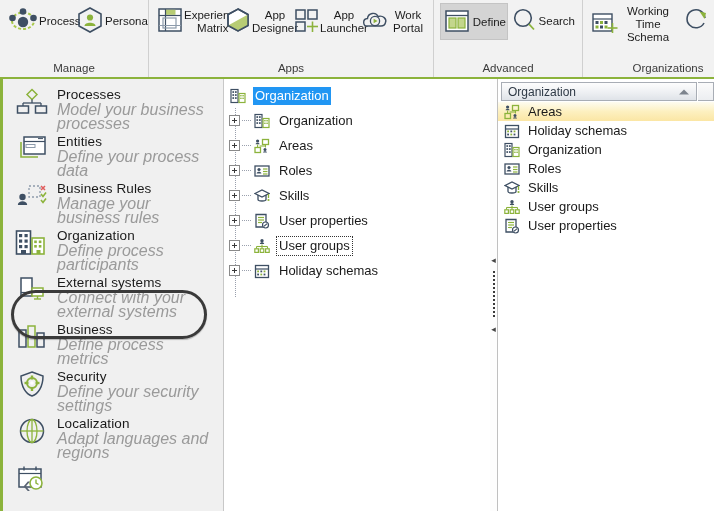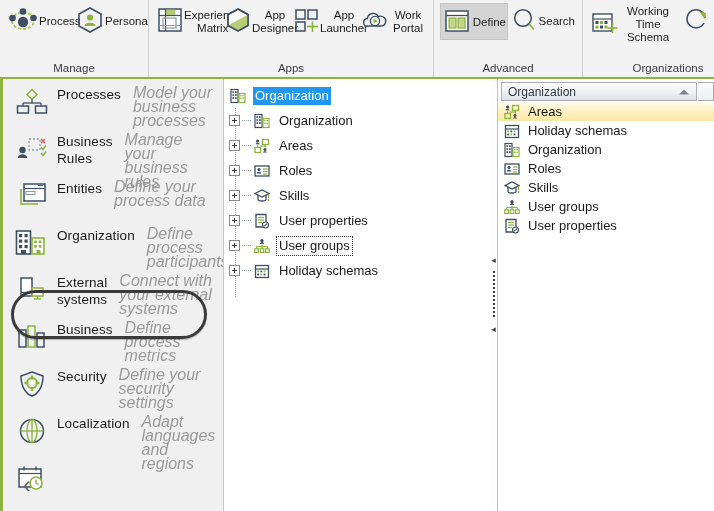--- a/index.html
+++ b/index.html
@@ -92,21 +92,21 @@
     height: 47px;
     cursor: default;
   }
   .sb-ico {
     width: 34px; height: 32px;
     flex: 0 0 34px;
     display: flex; align-items: center; justify-content: center;
     margin-right: 8px;
     margin-top: 1px;
   }
-  .sb-txt { display: flex; justify-content: center; padding-top: 1px; gap: 12px;}
+  .sb-txt { display: flex; flex-direction: column; justify-content: center; padding-top: 1px;}
   .sb-title {
     font-size: 13.5px;
     color: #1a1a1a;
     line-height: 17px;
     letter-spacing: .1px;
   }
   .sb-sub {
     font-size: 16px;
     color: #9a9a9a;
     line-height: 14px;
@@ -418,47 +418,47 @@
       </div>
       <div class="sb-txt">
         <div class="sb-title">Processes</div>
         <div class="sb-sub">Model your business processes</div>
       </div>
     </div>
 
     <div class="sb-item">
       <div class="sb-ico">
         <svg width="32" height="28" viewBox="0 0 32 28">
+          <rect x="8" y="2" width="21" height="17" fill="#fff" stroke="#3e4f63" stroke-width="1.5"></rect>
+          <line x1="8" y1="6.5" x2="29" y2="6.5" stroke="#3e4f63" stroke-width="1.2"></line>
+          <line x1="22" y1="3.6" x2="27" y2="3.6" stroke="#3e4f63" stroke-width="1"></line>
+          <path d="M5 7 L5 22 L22 22" fill="none" stroke="#8cb33c" stroke-width="1.6"></path>
+          <rect x="10" y="9.5" width="9" height="3" fill="none" stroke="#8d9bab" stroke-width="1"></rect>
+        </svg>
+      </div>
+      <div class="sb-txt">
+        <div class="sb-title">Entities</div>
+        <div class="sb-sub">Define your process data</div>
+      </div>
+    </div>
+
+    <div class="sb-item">
+      <div class="sb-ico">
+        <svg width="32" height="28" viewBox="0 0 32 28">
           <circle cx="6.5" cy="15" r="3.2" fill="#3e4f63"></circle>
           <path d="M1.8 23 C2 18 11 18 11.2 23 Z" fill="#3e4f63"></path>
           <rect x="13" y="4" width="11" height="11" fill="none" stroke="#8d9bab" stroke-width="1.3" stroke-dasharray="2,2"></rect>
           <path d="M25 4 L29 8 M29 4 L25 8" stroke="#e05c5c" stroke-width="1.5"></path>
           <path d="M25 12 L27 14.5 L30 10.5" fill="none" stroke="#8cb33c" stroke-width="1.6"></path>
           <path d="M25 18 L27 20.5 L30 16.5" fill="none" stroke="#8cb33c" stroke-width="1.6"></path>
         </svg>
       </div>
       <div class="sb-txt">
         <div class="sb-title">Business Rules</div>
         <div class="sb-sub">Manage your business rules</div>
-      </div>
-    </div>
-
-    <div class="sb-item">
-      <div class="sb-ico">
-        <svg width="32" height="28" viewBox="0 0 32 28">
-          <rect x="8" y="2" width="21" height="17" fill="#fff" stroke="#3e4f63" stroke-width="1.5"></rect>
-          <line x1="8" y1="6.5" x2="29" y2="6.5" stroke="#3e4f63" stroke-width="1.2"></line>
-          <line x1="22" y1="3.6" x2="27" y2="3.6" stroke="#3e4f63" stroke-width="1"></line>
-          <path d="M5 7 L5 22 L22 22" fill="none" stroke="#8cb33c" stroke-width="1.6"></path>
-          <rect x="10" y="9.5" width="9" height="3" fill="none" stroke="#8d9bab" stroke-width="1"></rect>
-        </svg>
-      </div>
-      <div class="sb-txt">
-        <div class="sb-title">Entities</div>
-        <div class="sb-sub">Define your process data</div>
       </div>
     </div>
 
     <div class="sb-item">
       <div class="sb-ico">
         <svg width="34" height="28" viewBox="0 0 34 28">
           <rect x="1.5" y="2" width="14" height="23" fill="#fff" stroke="#3e4f63" stroke-width="1.6"></rect>
           <rect x="4" y="5" width="3.2" height="3.2" fill="#3e4f63"></rect>
           <rect x="9.5" y="5" width="3.2" height="3.2" fill="#3e4f63"></rect>
           <rect x="4" y="10.5" width="3.2" height="3.2" fill="#3e4f63"></rect>

